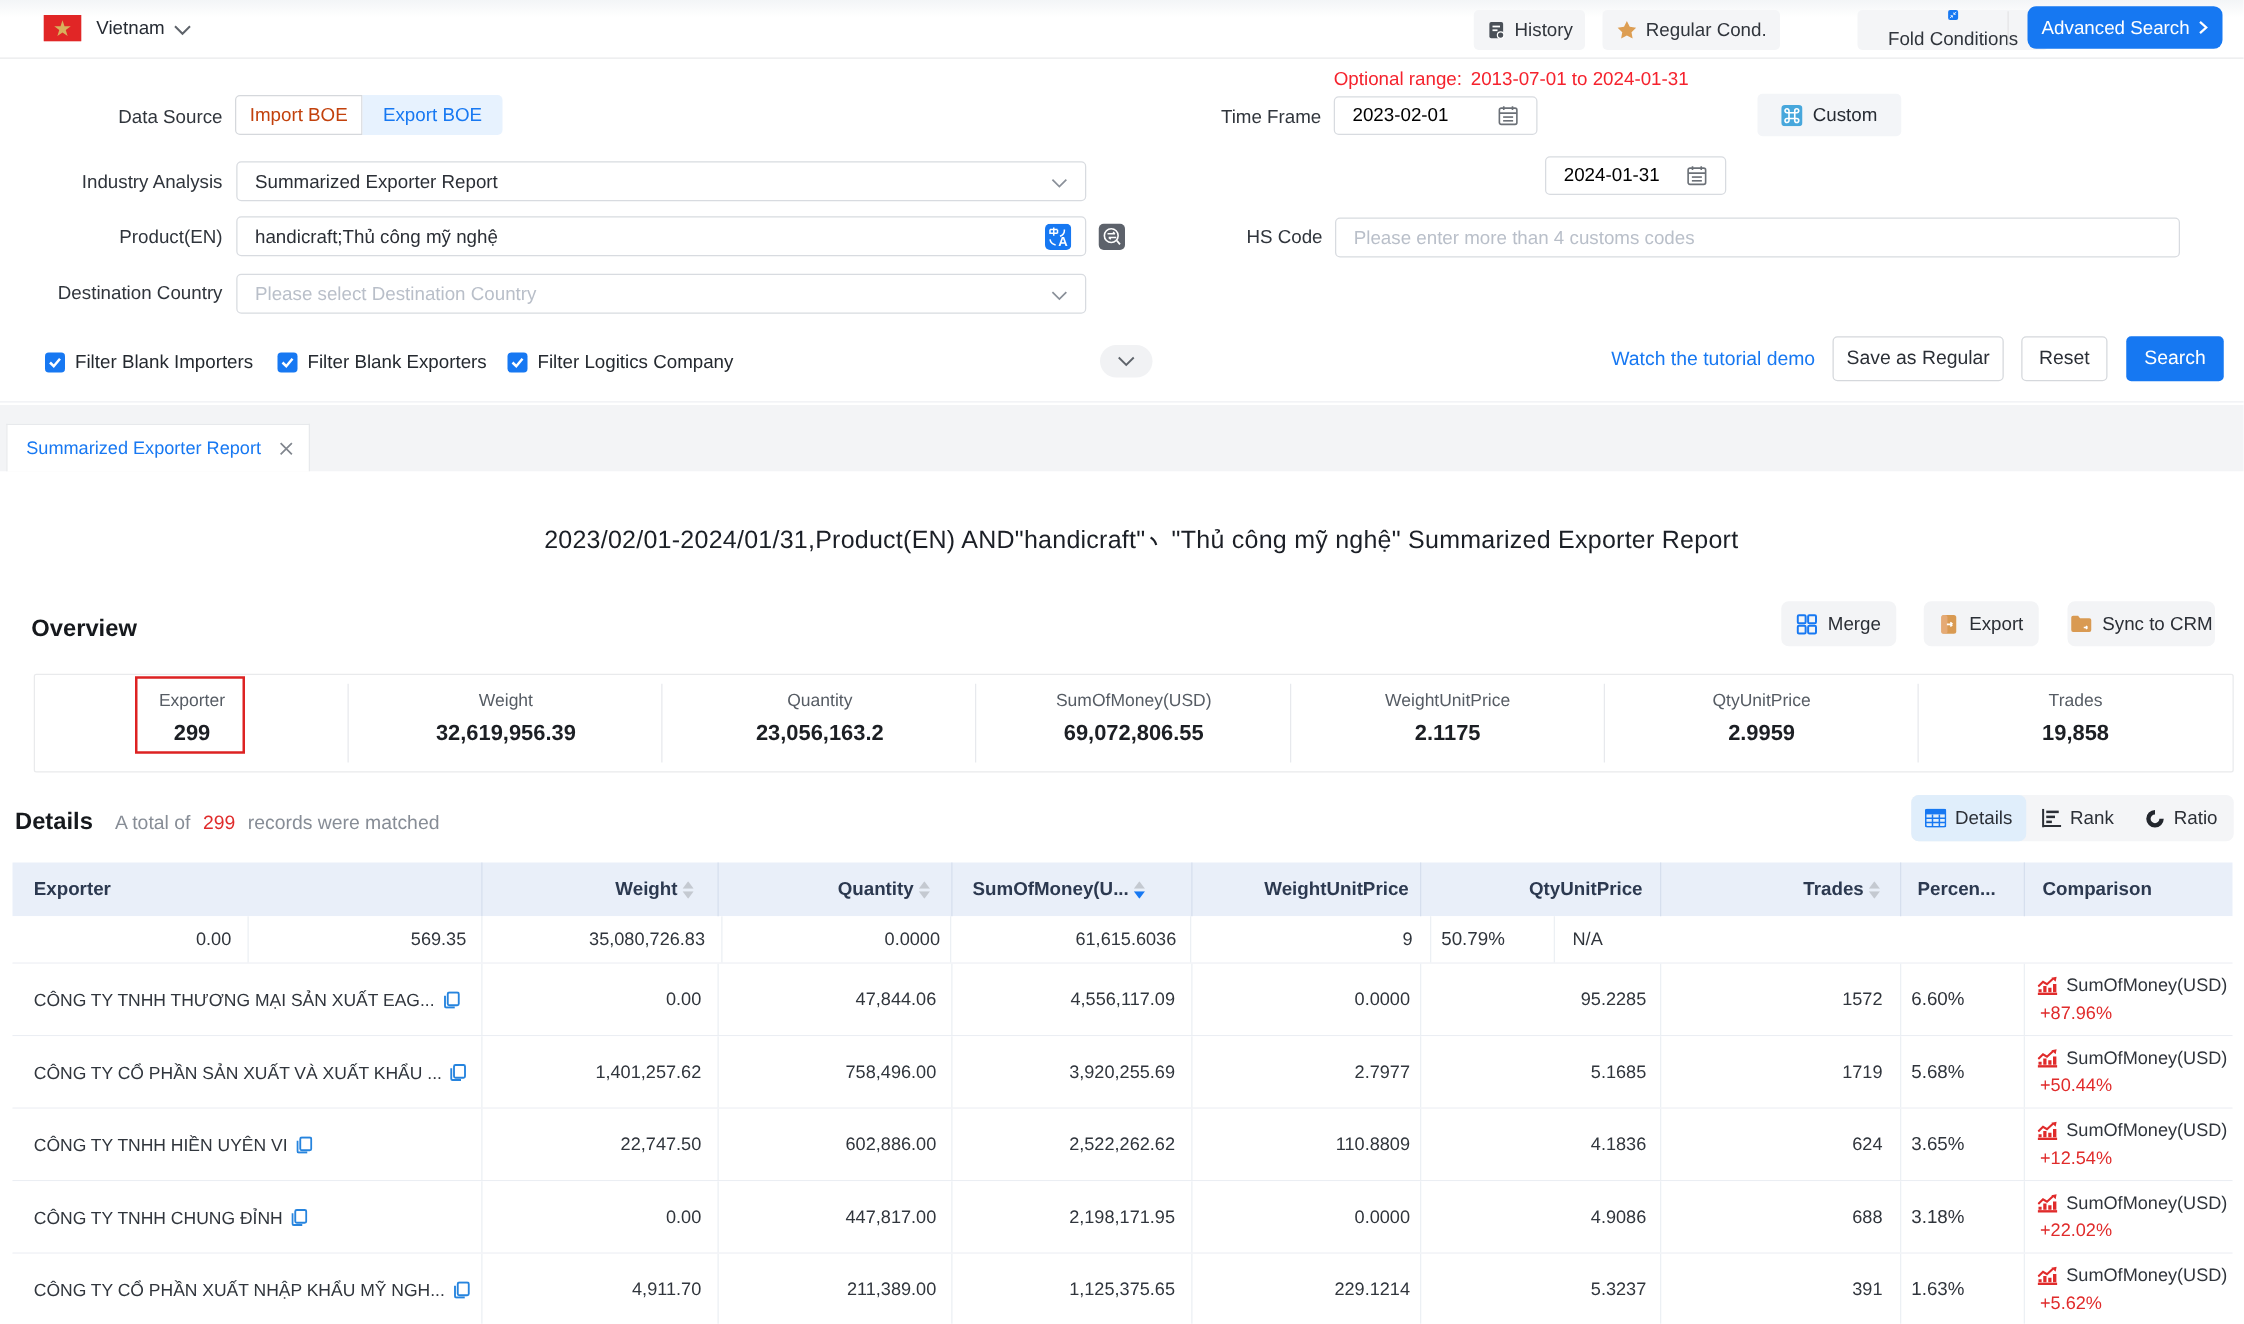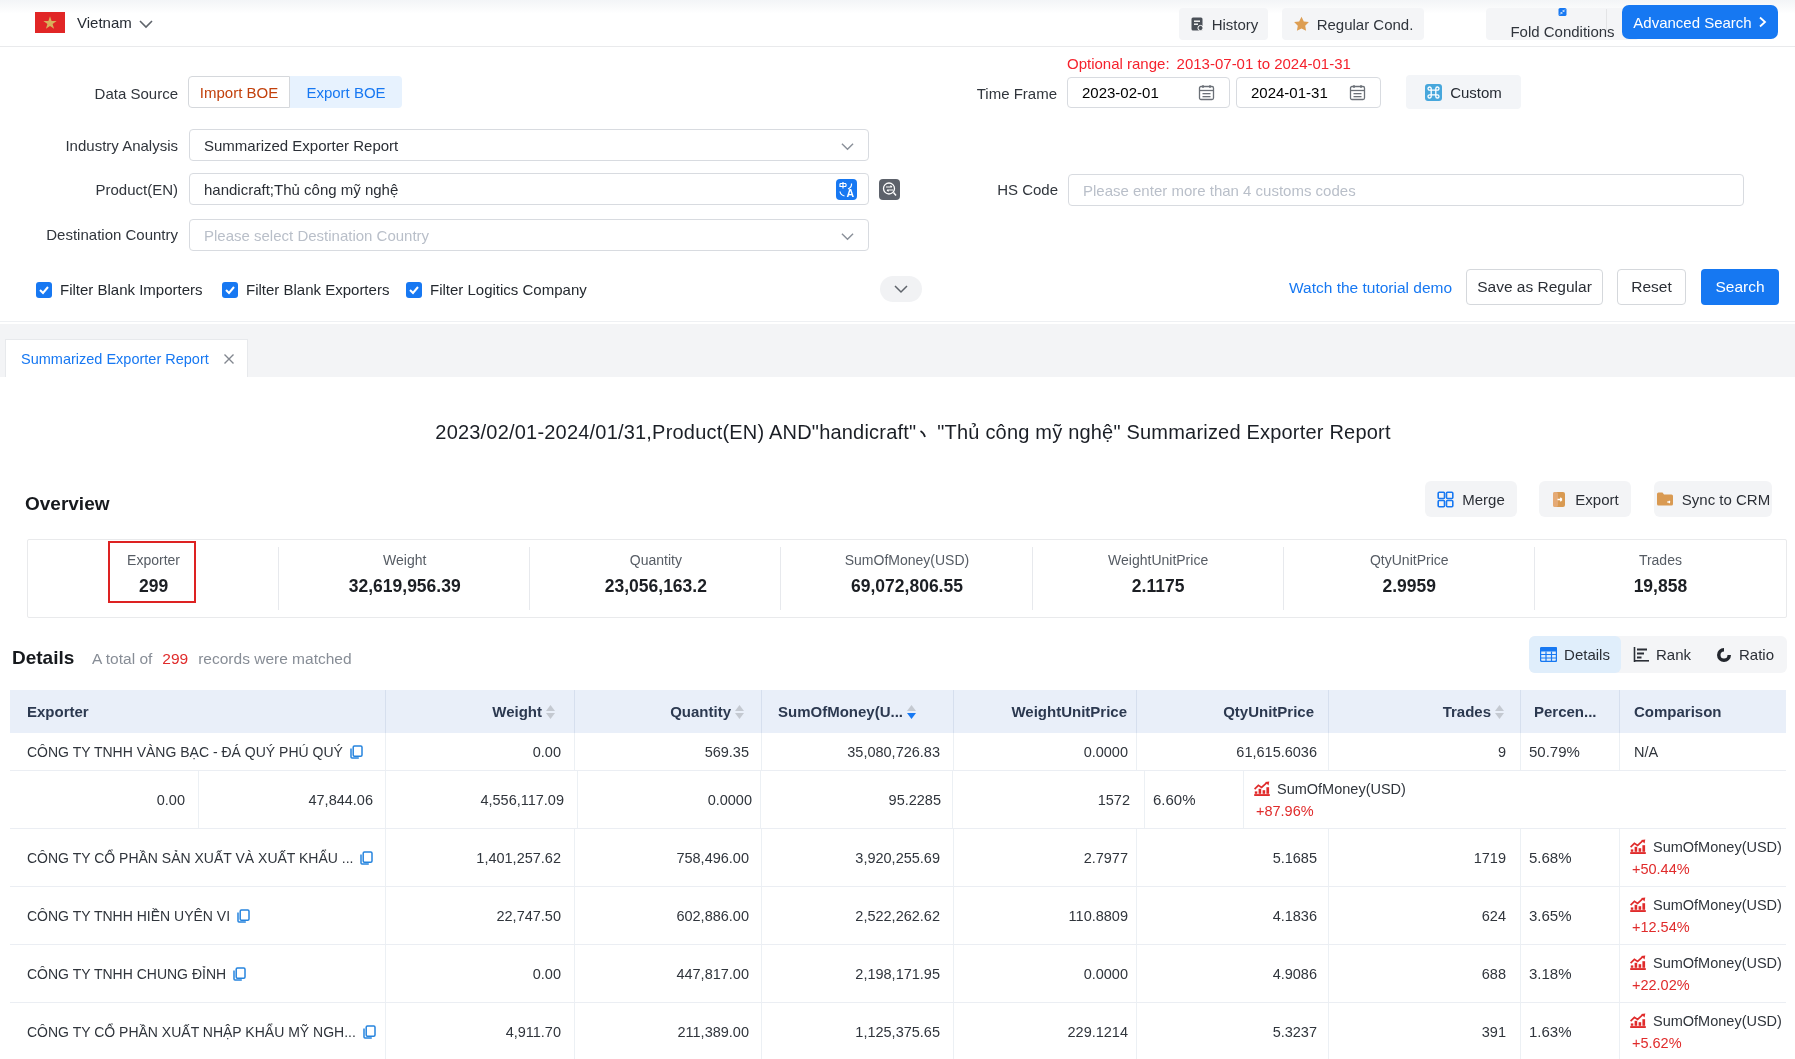--- a/index.html
+++ b/index.html
@@ -221,21 +221,21 @@
   <div class="dateinp" style="left:1067px; width:163px;">
       <span>2023-02-01</span>
     <svg width="17" height="17" viewBox="0 0 17 17">
         <rect x="1.5" y="2.5" width="14" height="13" rx="1.5" fill="none" stroke="#6b7077" stroke-width="1.3"></rect>
         <path d="M1.5 6.5 L15.5 6.5" stroke="#6b7077" stroke-width="1.3"></path>
         <path d="M5 1 L5 4 M12 1 L12 4" stroke="#6b7077" stroke-width="1.3"></path>
         <rect x="4.5" y="9" width="8" height="1.3" fill="#6b7077"></rect>
         <rect x="4.5" y="12" width="8" height="1.3" fill="#6b7077"></rect>
       </svg>
   </div>
-  <div class="dateinp" style="left:1236px; width:145px;">
+  <div class="dateinp" style="left:1236px; width:145px;margin-top:48px;">
       <span>2024-01-31</span>
     <svg width="17" height="17" viewBox="0 0 17 17">
         <rect x="1.5" y="2.5" width="14" height="13" rx="1.5" fill="none" stroke="#6b7077" stroke-width="1.3"></rect>
         <path d="M1.5 6.5 L15.5 6.5" stroke="#6b7077" stroke-width="1.3"></path>
         <path d="M5 1 L5 4 M12 1 L12 4" stroke="#6b7077" stroke-width="1.3"></path>
         <rect x="4.5" y="9" width="8" height="1.3" fill="#6b7077"></rect>
         <rect x="4.5" y="12" width="8" height="1.3" fill="#6b7077"></rect>
       </svg>
   </div>
   <div id="custom">
@@ -414,38 +414,38 @@
           <svg width="9" height="6">
             <path d="M4.5 6 L0 0 L9 0 Z" fill="#c4c9d1"></path>
           </svg>
         </span>
       </div>
     <div class="c7 vline" style="padding-left:13px;">Percen...</div>
     <div class="c8">Comparison</div>
   </div>
 
   <div class="row" style="height:38px;">
-    <div class="c0 rvline">
-        <span>CÔNG TY TNHH VÀNG BẠC - ĐÁ QUÝ PHÚ QUÝ</span>
-        <svg style="margin-left:7px;flex:none;" width="13" height="14" viewBox="0 0 13 14">
-          <rect x="3.2" y="1" width="8.8" height="10.2" rx="1.2" fill="none" stroke="#2684de" stroke-width="1.5"></rect>
-          <path d="M8.8 13 L2 13 Q1 13 1 12 L1 3.6" fill="none" stroke="#2684de" stroke-width="1.5"></path>
-        </svg>
-      </div>
     <div class="c1 num rvline">0.00</div>
     <div class="c2 num rvline">569.35</div>
     <div class="c3 num rvline">35,080,726.83</div>
     <div class="c4 num rvline">0.0000</div>
     <div class="c5 num rvline">61,615.6036</div>
     <div class="c6 num rvline">9</div>
     <div class="c7 rvline">50.79%</div>
     <div class="c8">N/A</div>
   </div>
 
   <div class="row" style="height:58px;">
+    <div class="c0 rvline">
+        <span>CÔNG TY TNHH THƯƠNG MẠI SẢN XUẤT EAG...</span>
+        <svg style="margin-left:7px;flex:none;" width="13" height="14" viewBox="0 0 13 14">
+          <rect x="3.2" y="1" width="8.8" height="10.2" rx="1.2" fill="none" stroke="#2684de" stroke-width="1.5"></rect>
+          <path d="M8.8 13 L2 13 Q1 13 1 12 L1 3.6" fill="none" stroke="#2684de" stroke-width="1.5"></path>
+        </svg>
+      </div>
     <div class="c1 num rvline">0.00</div>
     <div class="c2 num rvline">47,844.06</div>
     <div class="c3 num rvline">4,556,117.09</div>
     <div class="c4 num rvline">0.0000</div>
     <div class="c5 num rvline">95.2285</div>
     <div class="c6 num rvline">1572</div>
     <div class="c7 rvline">6.60%</div>
     <div class="c8 comp" style="flex-direction:column; align-items:flex-start; justify-content:center;">
       <div style="display:flex;align-items:center;">
           <svg class="ic" width="16" height="16" viewBox="0 0 16 16">

